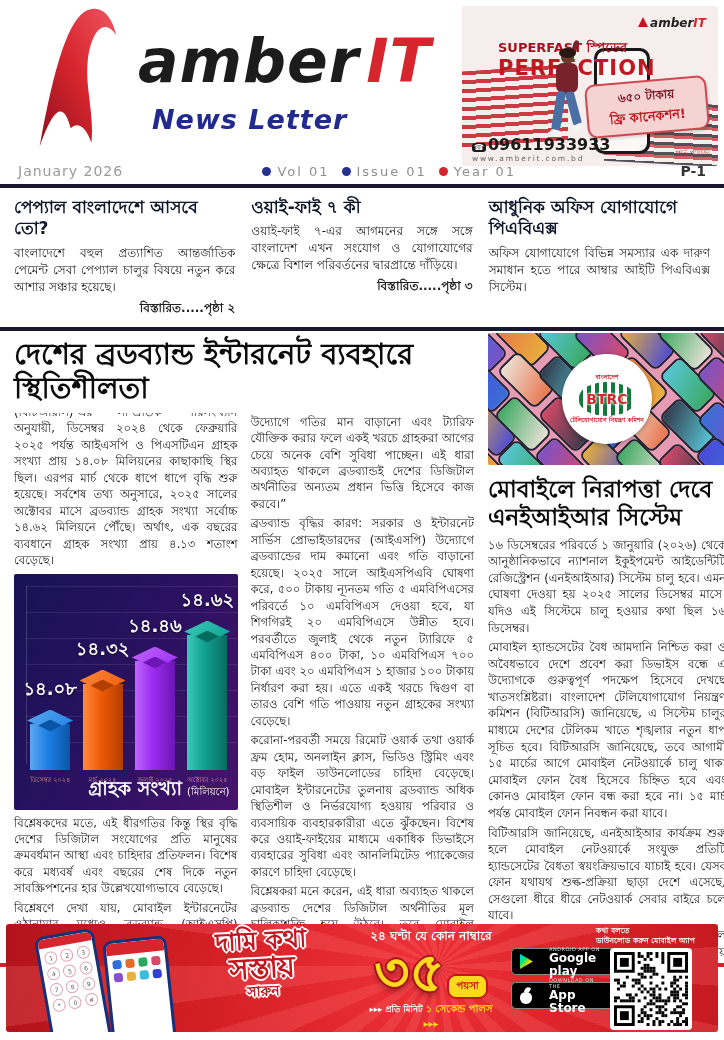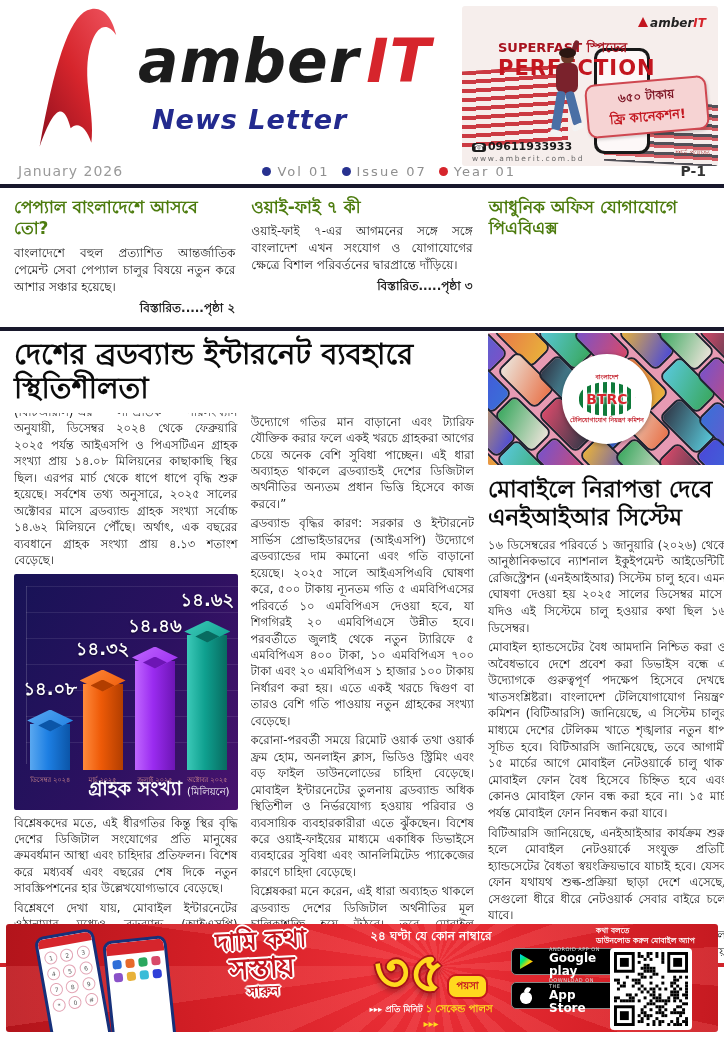--- a/index.html
+++ b/index.html
@@ -33,37 +33,37 @@
   .pp-legL{position:absolute;left:10px;top:47px;width:9px;height:40px;background:#4a6fa5;border-radius:4px;transform:rotate(9deg);}
   .pp-legR{position:absolute;left:25px;top:47px;width:9px;height:35px;background:#4a6fa5;border-radius:4px;transform:rotate(-15deg);}
   .pp-shoeL{position:absolute;left:6px;top:86px;width:12px;height:6px;background:#f3f3f3;border-radius:3px;transform:rotate(14deg);}
   .pp-shoeR{position:absolute;left:28px;top:80px;width:12px;height:6px;background:#f3f3f3;border-radius:3px;transform:rotate(-24deg);}
   .pt-offer{position:absolute;right:10px;top:74px;width:118px;height:50px;background:#f6d3d3;border:2px solid #cf4750;border-radius:10px;
      transform:rotate(-5deg);display:flex;flex-direction:column;align-items:center;justify-content:center;z-index:5;box-shadow:1px 2px 3px rgba(0,0,0,.15);}
   .pt-o1{font-size:12px;font-weight:800;color:#7a1020;}
   .pt-o2{font-size:13px;font-weight:800;color:#c3161f;}
   .pt-foot{position:absolute;left:10px;bottom:3px;right:8px;z-index:6;}
   .pt-phone-ico{display:inline-block;background:#1a1a1a;color:#fff;border-radius:3px;font-size:8px;padding:0 2px;margin-right:2px;}
-  .pt-num{font-weight:800;font-size:11px;color:#1a1a1a;}
+  .pt-num{font-weight:800;font-size:16px;color:#1a1a1a;}
   .pt-web{display:block;font-size:7.5px;letter-spacing:1.8px;color:#666;}
   .pt-terms{position:absolute;right:0;bottom:4px;font-size:6.5px;color:#a33;}
   
   .dateline{display:flex;align-items:center;padding:0 18px;height:26px;}
   .issue-date{font-size:14px;color:#9a9a9a;letter-spacing:1px;width:160px;}
   .meta{flex:1;display:flex;justify-content:center;align-items:center;gap:12px;position:relative;left:-40px;}
   .meta .m-item{display:flex;align-items:center;gap:6px;font-size:13px;color:#8f8f8f;letter-spacing:2px;}
   .dot{width:9px;height:9px;border-radius:50%;display:inline-block;}
   .dot-blue{background:#27318f;}
   .dot-red{background:#d6252c;}
   .pageno{font-size:14px;font-weight:800;color:#333;}
   .rule{height:4px;background:#18182c;}
   
   .teasers{display:flex;gap:16px;padding:9px 14px 8px;}
   .teaser{flex:1;min-width:0;}
-  .teaser h3{font-size:17px;margin:0 0 5px;line-height:1.25;color:#4d7c0f;}
+  .teaser h3{font-size:17px;margin:0 0 5px;line-height:1.25;color:#0f172a;}
   .teaser p{font-size:12px;line-height:1.42;margin:0;text-align:justify;color:#1a1a1a;}
   .teaser .more{text-align:right;font-size:12px;font-weight:600;margin-top:3px;color:#222;}
   
   .main{display:flex;gap:14px;padding:2px 14px 0;height:628px;overflow:hidden;}
   .main-left{width:460px;flex:none;}
   .main-left h1{font-size:29px;margin:4px 0 8px;line-height:1.18;color:#0b0b0b;}
   .article-cols{display:flex;gap:13px;height:572px;overflow:hidden;align-items:flex-end;}
   .acol{flex:1;min-width:0;overflow:hidden;}
   .acol p{font-size:11.6px;line-height:1.42;text-align:justify;margin:0 0 3px;color:#161616;}
   
@@ -185,21 +185,21 @@
 
 <div class="dateline">
   <span class="issue-date">January 2026</span>
   <div class="meta">
     <span class="m-item">
         <span class="dot dot-blue"></span>
         <span>Vol 01</span>
       </span>
     <span class="m-item">
         <span class="dot dot-blue"></span>
-        <span>Issue 07</span>
+        <span>Issue 01</span>
       </span>
     <span class="m-item">
         <span class="dot dot-red"></span>
         <span>Year 01</span>
       </span>
   </div>
   <span class="pageno">P-1</span>
 </div>
 <div class="rule"></div>
 
@@ -209,20 +209,21 @@
     <p>বাংলাদেশে বহুল প্রত্যাশিত আন্তর্জাতিক পেমেন্ট সেবা পেপ্যাল চালুর বিষয়ে নতুন করে আশার সঞ্চার হয়েছে।</p>
     <div class="more">বিস্তারিত.....পৃষ্ঠা ২</div>
   </article>
   <article class="teaser">
     <h3>ওয়াই-ফাই ৭ কী</h3>
     <p>ওয়াই-ফাই ৭-এর আগমনের সঙ্গে সঙ্গে বাংলাদেশ এখন সংযোগ ও যোগাযোগের ক্ষেত্রে বিশাল পরিবর্তনের দ্বারপ্রান্তে দাঁড়িয়ে।</p>
     <div class="more">বিস্তারিত.....পৃষ্ঠা ৩</div>
   </article>
   <article class="teaser">
     <h3>আধুনিক অফিস যোগাযোগে পিএবিএক্স</h3>
+    <p>অফিস যোগাযোগে বিভিন্ন সমস্যার এক দারুণ সমাধান হতে পারে আম্বার আইটি পিএবিএক্স সিস্টেম।</p>
   </article>
 </section>
 <div class="rule"></div>
 
 <section class="main">
   <div class="main-left">
     <h1>দেশের ব্রডব্যান্ড ইন্টারনেট ব্যবহারে স্থিতিশীলতা</h1>
     <div class="article-cols">
       <div class="acol">
         <p>গত এক বছরে বাংলাদেশের ব্রডব্যান্ড ইন্টারনেট গ্রাহক সংখ্যা স্থিতিশীলভাবে বৃদ্ধি পেয়েছে। বাংলাদেশ টেলিযোগাযোগ নিয়ন্ত্রণ কমিশন (বিটিআরসি)-এর সাম্প্রতিক পরিসংখ্যান অনুযায়ী, ডিসেম্বর ২০২৪ থেকে ফেব্রুয়ারি ২০২৫ পর্যন্ত আইএসপি ও পিএসটিএন গ্রাহক সংখ্যা প্রায় ১৪.০৮ মিলিয়নের কাছাকাছি স্থির ছিল। এরপর মার্চ থেকে ধাপে ধাপে বৃদ্ধি শুরু হয়েছে। সর্বশেষ তথ্য অনুসারে, ২০২৫ সালের অক্টোবর মাসে ব্রডব্যান্ড গ্রাহক সংখ্যা সর্বোচ্চ ১৪.৬২ মিলিয়নে পৌঁছে। অর্থাৎ, এক বছরের ব্যবধানে গ্রাহক সংখ্যা প্রায় ৪.১৩ শতাংশ বেড়েছে।</p>

